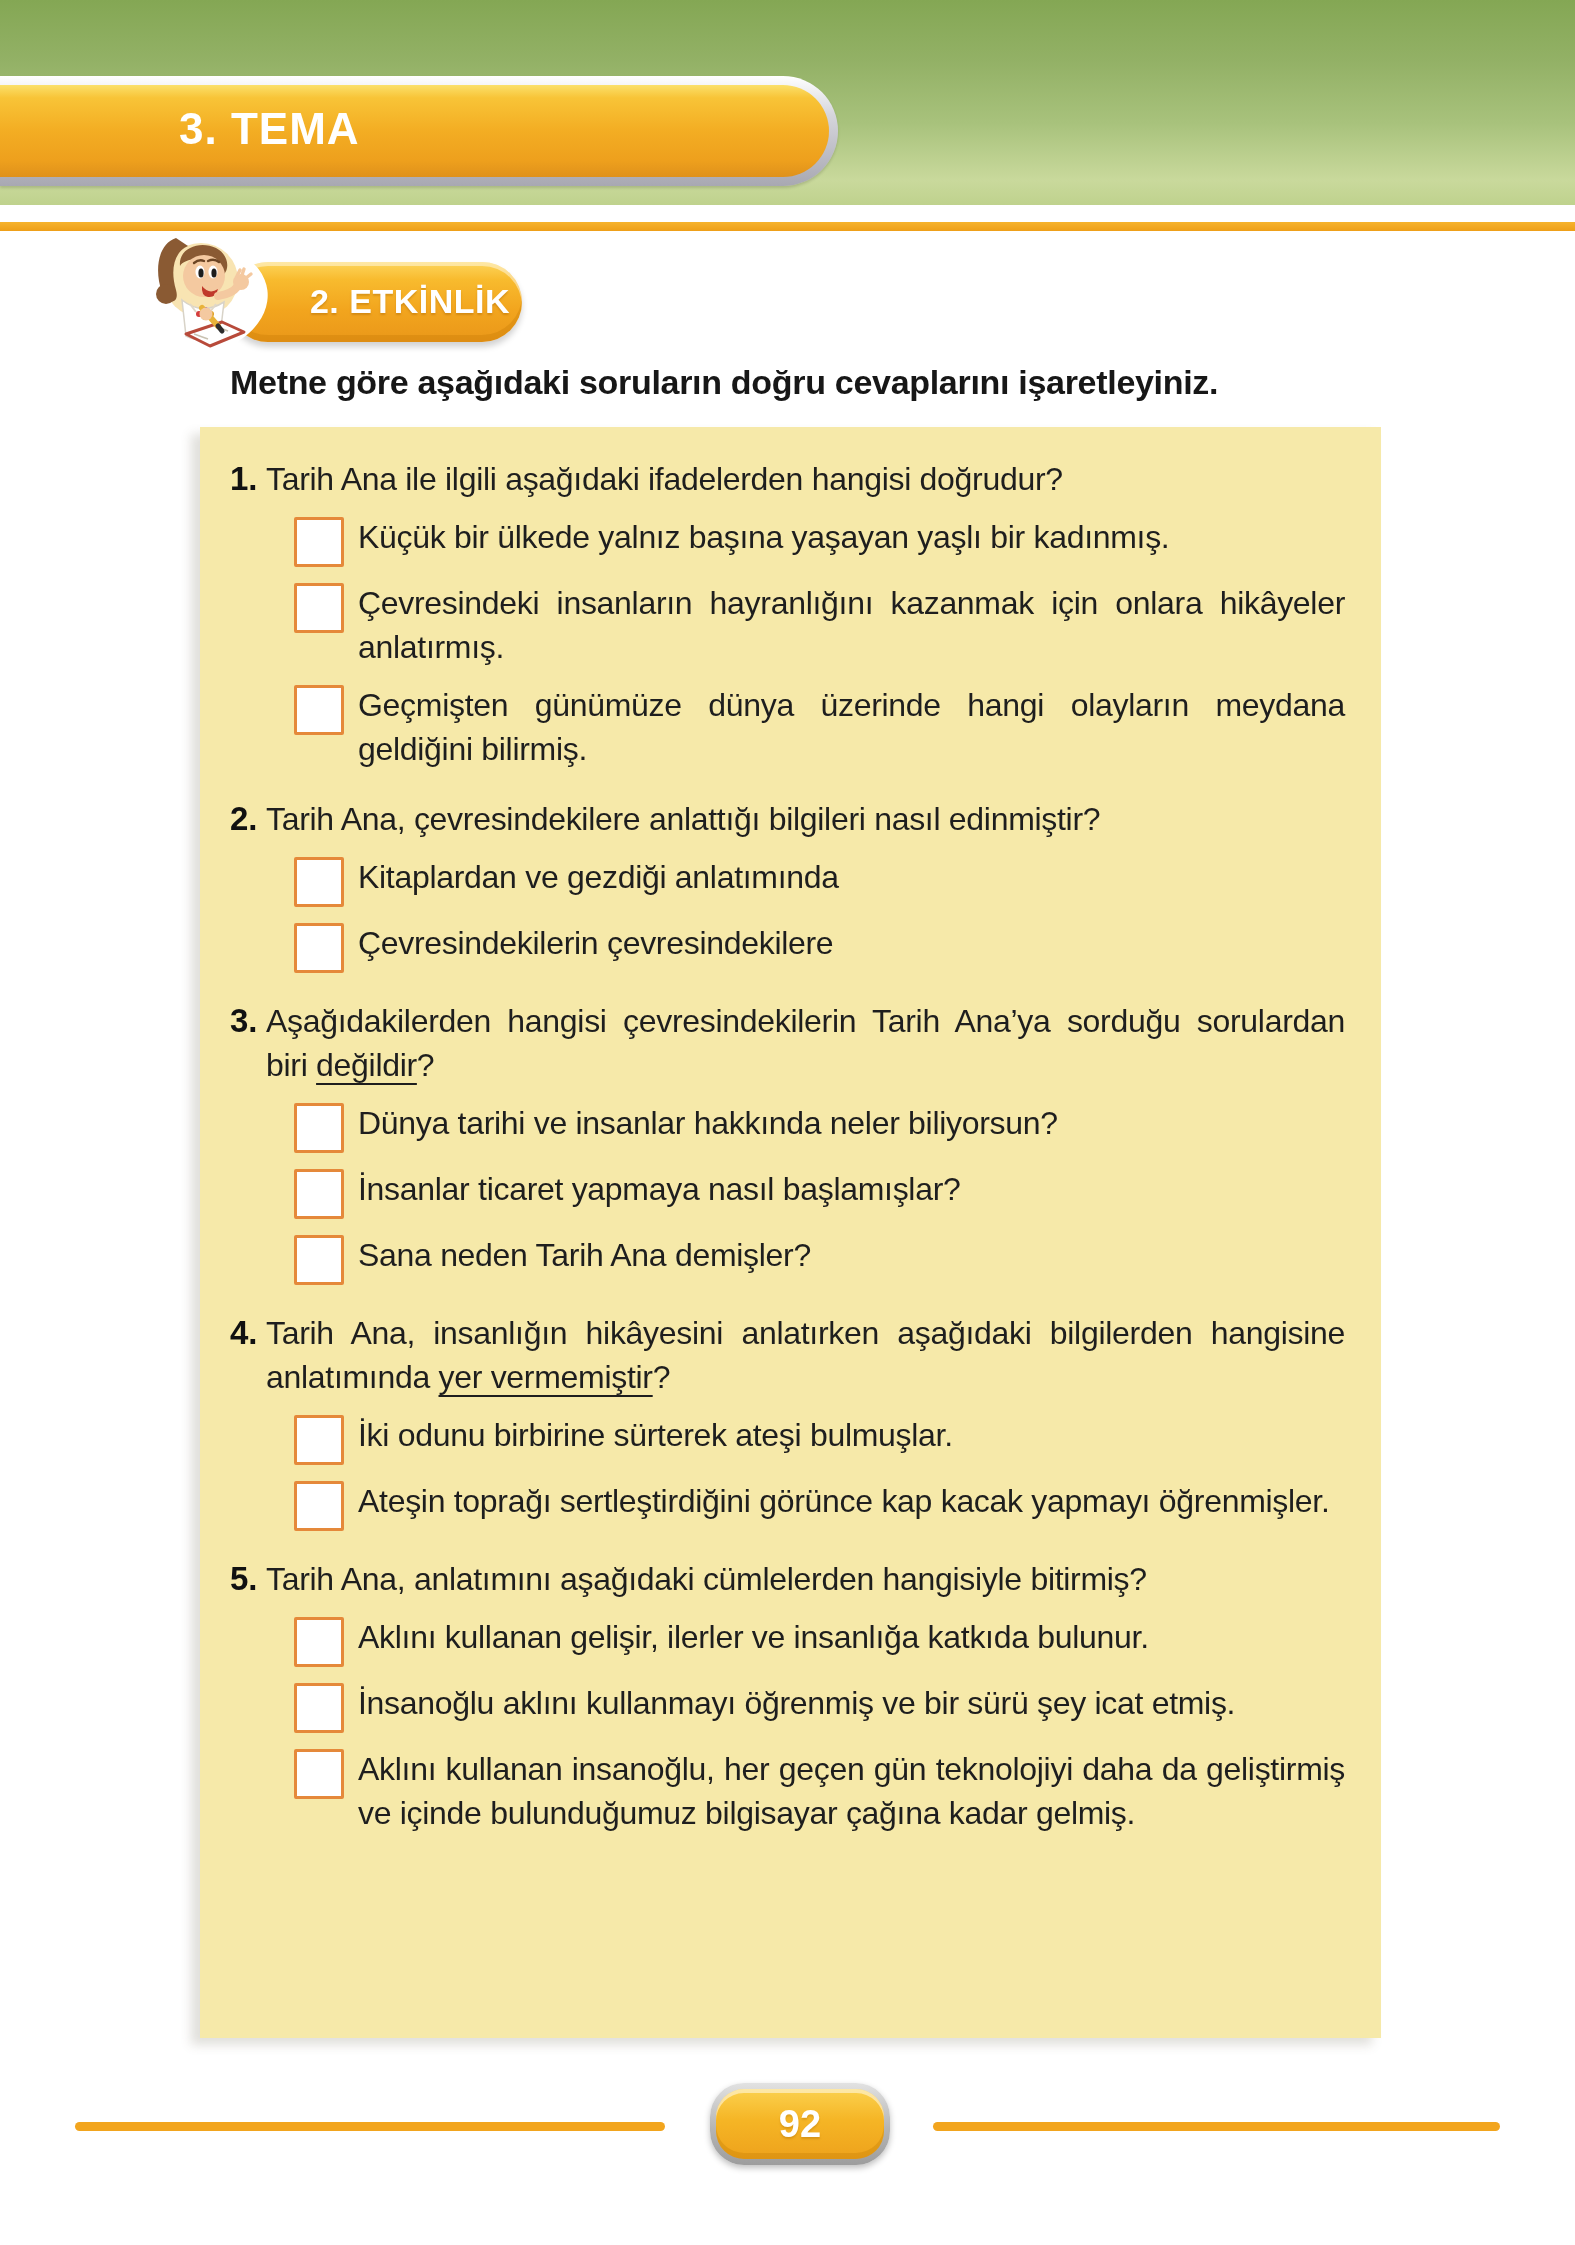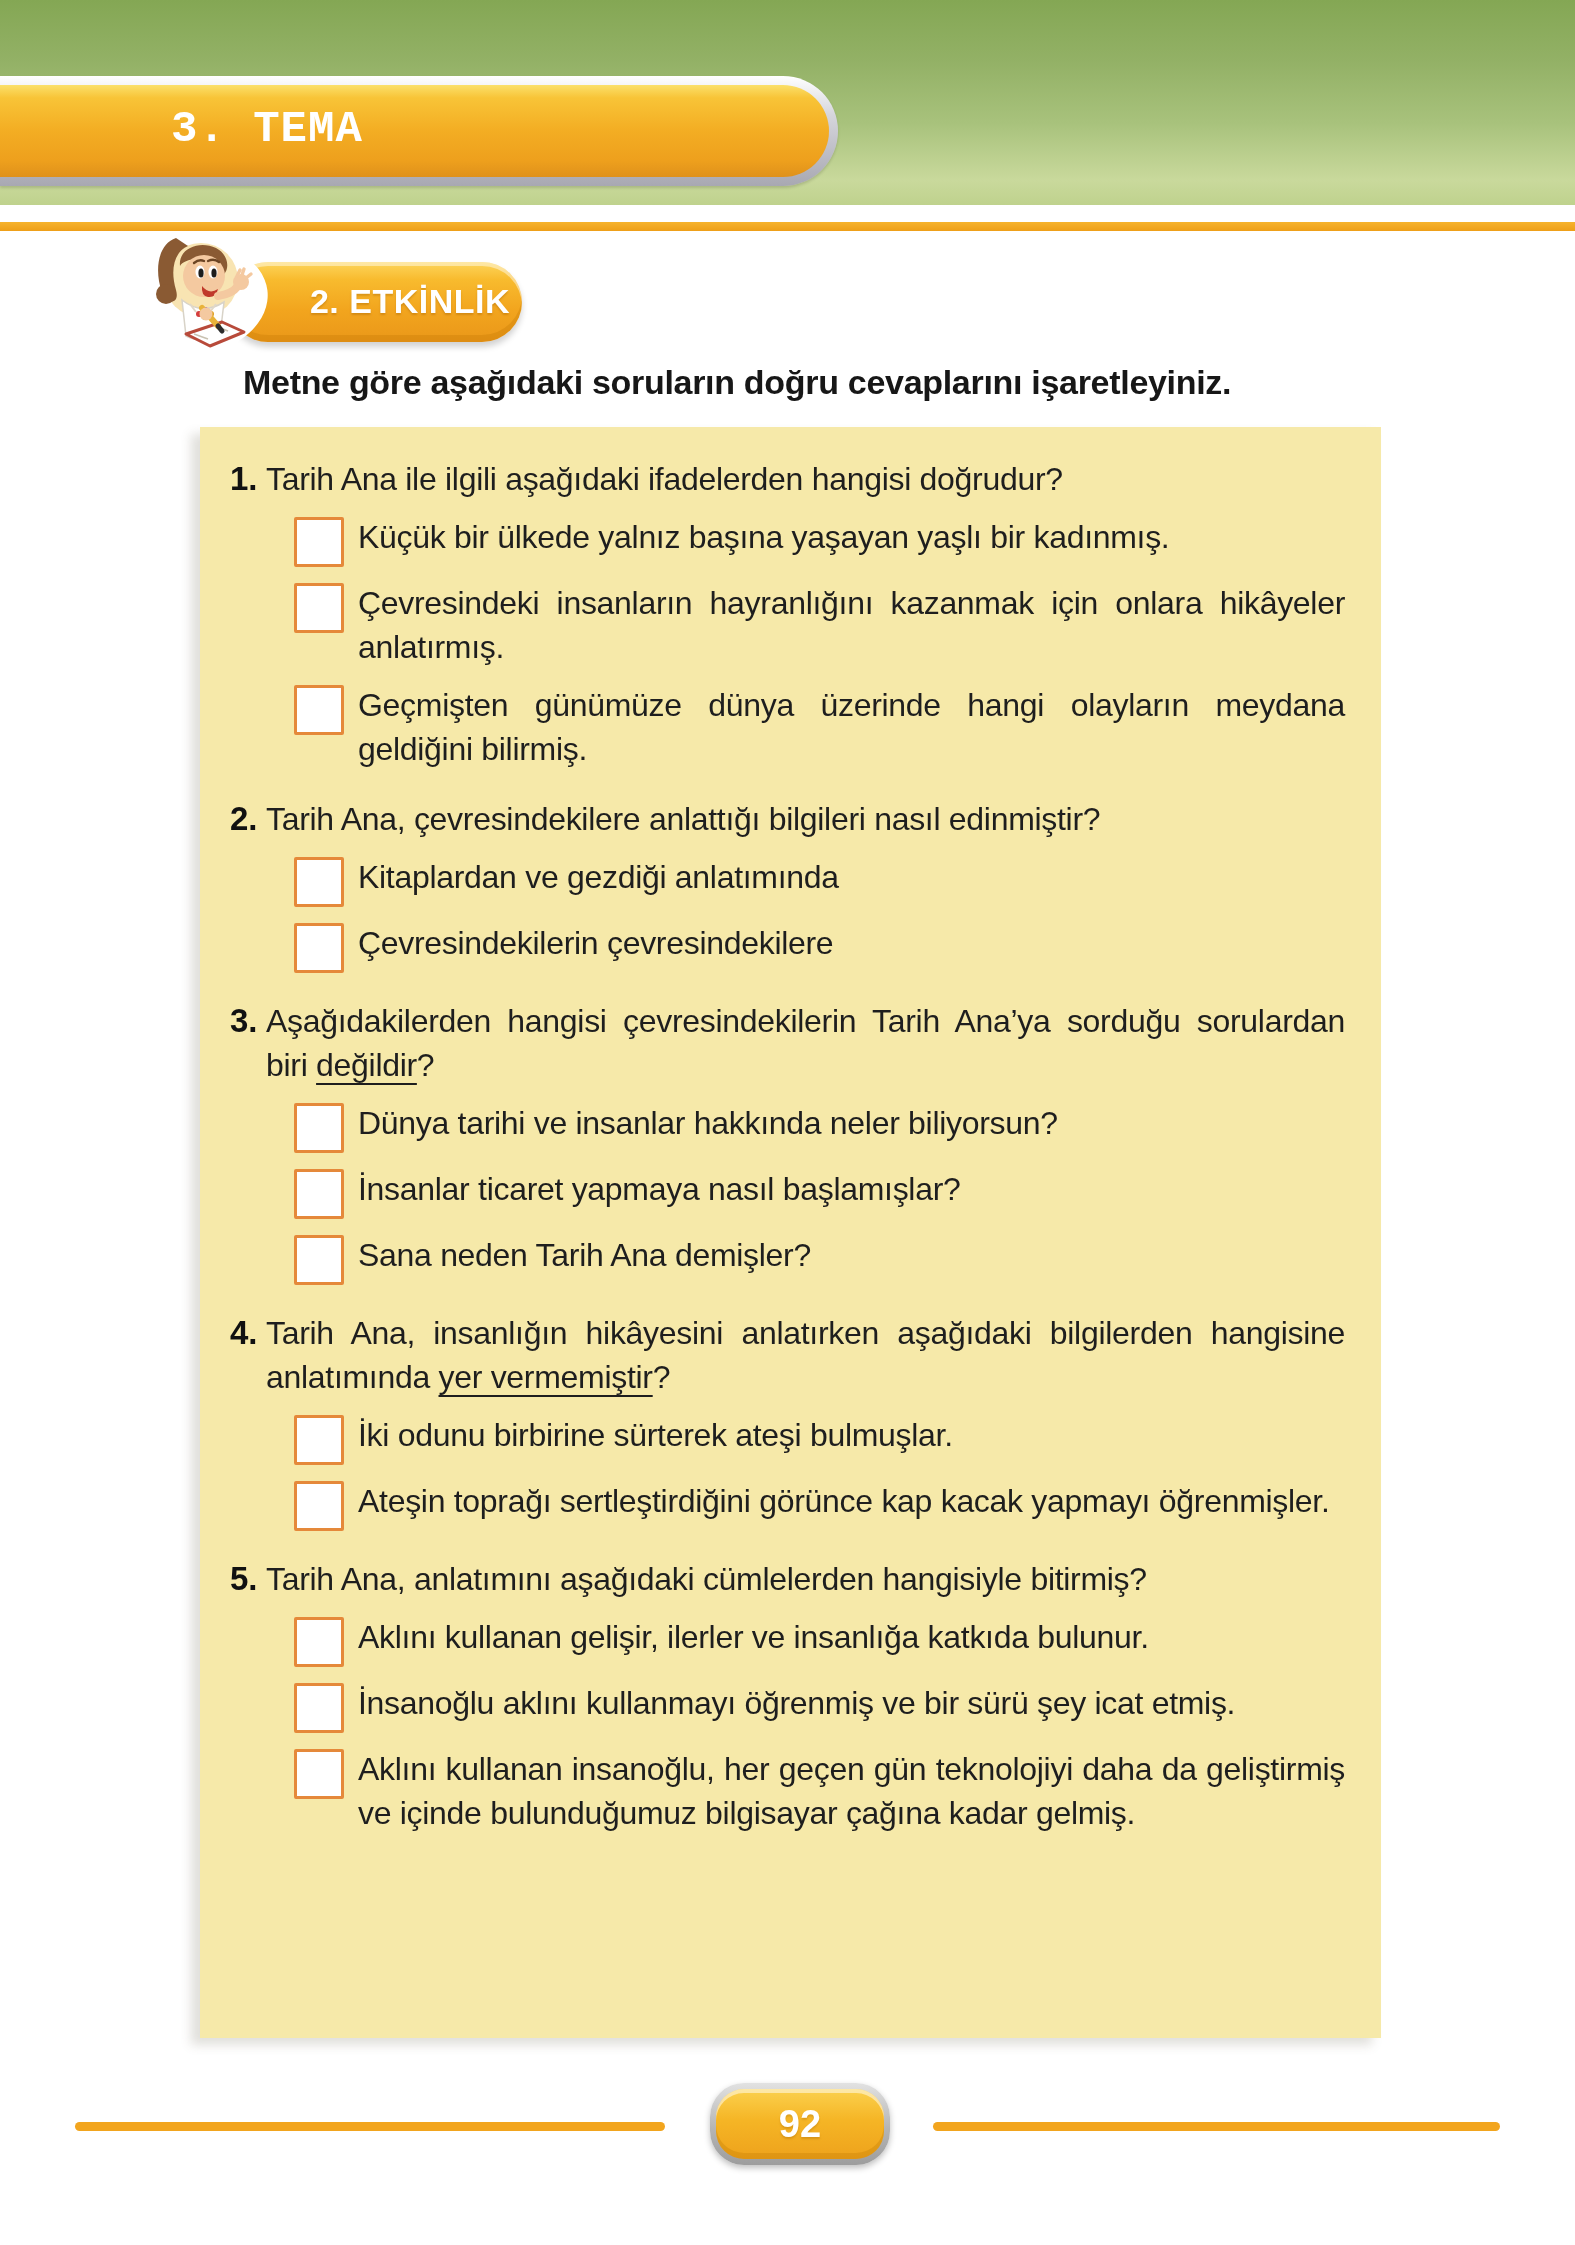--- a/index.html
+++ b/index.html
@@ -17,43 +17,43 @@
     background:linear-gradient(180deg,#ffffff 0%,#d6d6dc 35%,#a8a8b2 100%);
     border-radius:0 55px 55px 0;
     box-shadow:0 2px 3px rgba(0,0,0,.15);
   }
   .tema-pill{
     position:absolute;top:9px;left:0;right:9px;bottom:9px;
     background:linear-gradient(180deg,#fbe06a 0%,#f8c437 14%,#f3ad23 50%,#eea01d 82%,#df911b 100%);
     border-radius:0 47px 47px 0;
   }
   .tema-label{
-    position:absolute;left:171px;top:50%;transform:translateY(-54%);
-    font-size:44px;font-weight:700;color:#ffffff;letter-spacing:1px;font-family:Liberation Mono, monospace;
+    position:absolute;left:179px;top:50%;transform:translateY(-54%);
+    font-size:44px;font-weight:700;color:#ffffff;letter-spacing:1px;
   }
   .orange-rule{
     position:absolute;top:222px;left:0;width:100%;height:9px;
     background:linear-gradient(180deg,#f6b32d,#ee9f18);
   }
   
   .activity-pill{
     position:absolute;left:228px;top:262px;width:294px;height:80px;
     background:linear-gradient(180deg,#fdd55c 0%,#f8bb2e 22%,#f2a51e 60%,#ea9719 100%);
     border-radius:40px;
     box-shadow:0 5px 6px rgba(0,0,0,.18), inset 0 -7px 0 rgba(190,115,0,.28), inset 0 4px 0 rgba(255,255,255,.45);
   }
   .activity-label{
     position:absolute;left:70px;right:0;top:50%;transform:translateY(-52%);
     text-align:center;font-size:34px;font-weight:700;color:#ffffff;letter-spacing:.5px;
     text-shadow:0 2px 2px rgba(160,95,0,.35);
   }
   .character{position:absolute;left:98px;top:230px;width:180px;height:132px;}
   
   .instruction{
-    position:absolute;left:243px;top:363px;width:1120px;
+    position:absolute;left:230px;top:363px;width:1120px;
     font-size:34px;font-weight:700;color:#171717;letter-spacing:-0.3px;
   }
   
   .panel{
     position:absolute;left:200px;top:427px;width:1181px;height:1611px;
     background:#f6e9a9;box-sizing:border-box;padding:22px 36px 18px 30px;
     box-shadow:-9px 7px 10px rgba(90,85,60,.18);
   }
   .q{display:flex;margin-top:26px;}
   .q:first-child{margin-top:8px;}

